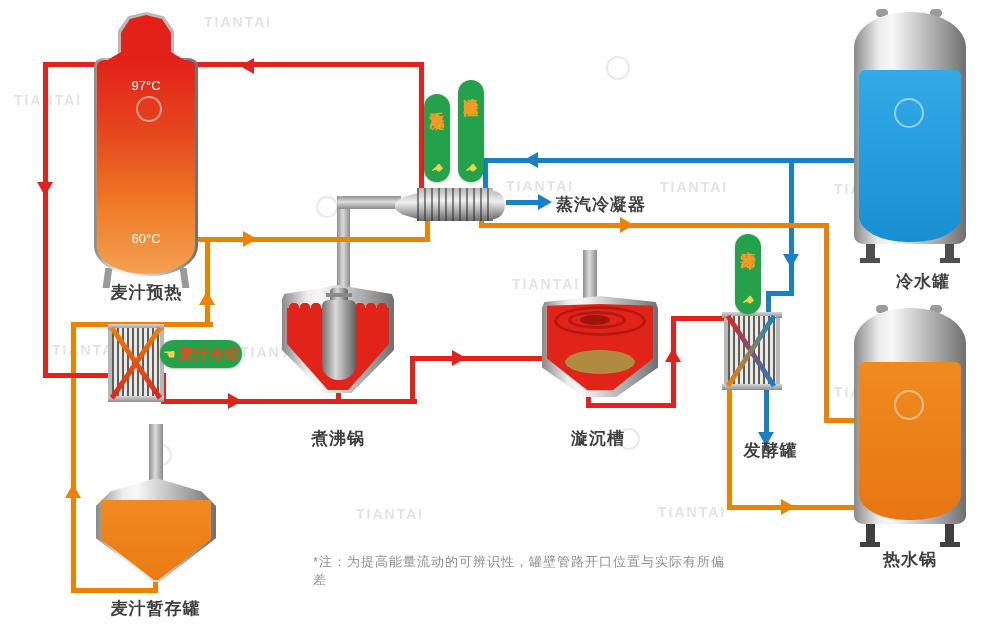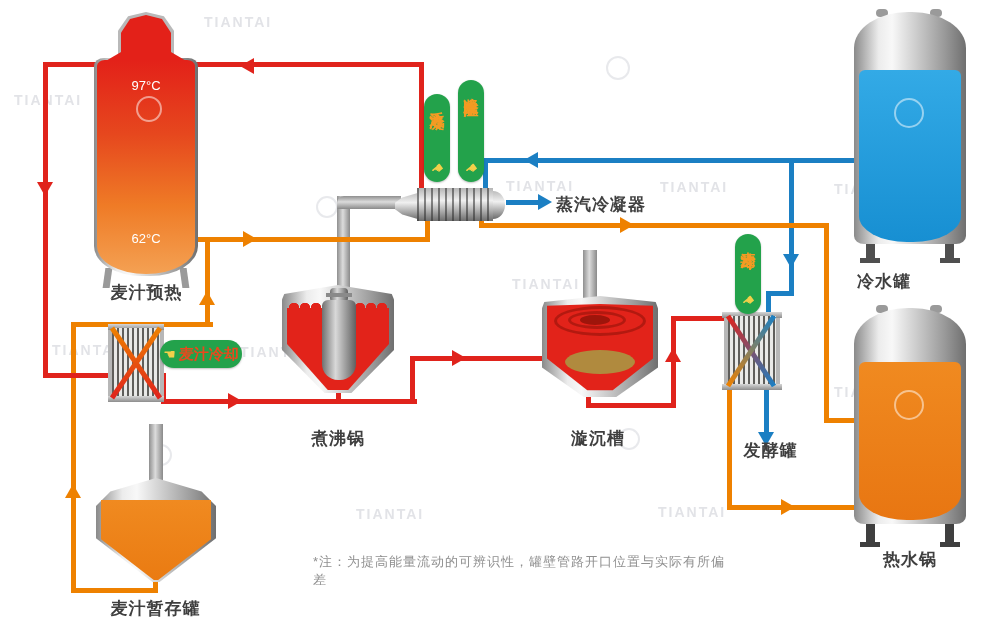--- a/index.html
+++ b/index.html
@@ -117,21 +117,21 @@
   <div class="eq" style="left:94px;top:12px;width:104px;height:300px">
     <div class="part" style="left:24px;top:0;width:56px;height:52px;background:#b9b9b9;clip-path:polygon(0 100%,0 36%,18% 8%,50% 0,82% 8%,100% 36%,100% 100%)"></div>
     <div class="part" style="left:27px;top:3px;width:50px;height:49px;background:#e32119;clip-path:polygon(0 100%,0 36%,18% 8%,50% 0,82% 8%,100% 36%,100% 100%)"></div>
     <div class="part" style="left:10px;top:256px;width:7px;height:20px;background:#9a9a9a;transform:skewX(-8deg)"></div>
     <div class="part" style="left:87px;top:256px;width:7px;height:20px;background:#9a9a9a;transform:skewX(8deg)"></div>
     <div class="part met-h" style="left:0;top:46px;width:104px;height:218px;border-radius:10px 10px 48px 48px/8px 8px 30px 30px"></div>
     <div class="part" style="left:0;top:40px;width:104px;height:14px;background:#e32119;clip-path:polygon(26% 0,74% 0,97% 100%,3% 100%)"></div>
     <div class="part" style="left:3px;top:48px;width:98px;height:214px;border-radius:8px 8px 50px 50px/6px 6px 28px 28px;background:linear-gradient(180deg,#e32119 0%,#e6481e 35%,#ef7b26 68%,#f4a153 100%)"></div>
     <div class="seal" style="left:42px;top:84px;width:26px;height:26px"></div>
     <div class="temp" style="left:0;top:66px;width:104px">97°C</div>
-    <div class="temp" style="left:0;top:219px;width:104px">62°C</div>
+    <div class="temp" style="left:0;top:219px;width:104px">60°C</div>
   </div>
 
   <div class="eq" style="left:395px;top:186px;width:115px;height:40px">
     <div class="part" style="left:0;top:6px;width:26px;height:28px;background:linear-gradient(180deg,#bdbdbd,#f0f0f0 38%,#6d6d6d);clip-path:polygon(100% 0,100% 100%,28% 80%,0 62%,0 38%,28% 20%)"></div>
     <div class="part" style="left:96px;top:5px;width:14px;height:28px;border-radius:0 12px 12px 0/0 14px 14px 0;background:linear-gradient(180deg,#bdbdbd,#f0f0f0 38%,#6d6d6d)"></div>
     <div class="part" style="left:22px;top:2px;width:76px;height:33px;background:repeating-linear-gradient(90deg,rgba(45,45,45,.55) 0 2px,rgba(255,255,255,0) 2px 7px),linear-gradient(180deg,#b5b5b5,#f0f0f0 38%,#6d6d6d)"></div>
   </div>
 
   <div class="eq" style="left:854px;top:12px;width:112px;height:260px">
     <div class="part" style="left:22px;top:-3px;width:12px;height:8px;border-radius:4px;background:#9a9a9a"></div>
@@ -233,21 +233,21 @@
   <div class="badge v" style="left:735px;top:234px;width:26px;height:80px">
     <span class="vtext">麦汁冷却</span>
     <span class="hand" style="transform:rotate(-40deg)">☚</span>
   </div>
   <div class="badge h" style="left:160px;top:340px;width:82px;height:28px;border-radius:14px">
     <span class="hand">☚</span>
     <span>麦汁冷却</span>
   </div>
 
   <div class="lbl" style="left:64px;top:281px;width:165px">麦汁预热</div>
-  <div class="lbl" style="left:828px;top:270px;width:112px">冷水罐</div>
+  <div class="lbl" style="left:867px;top:270px;width:112px">冷水罐</div>
   <div class="lbl" style="left:283px;top:427px;width:110px">煮沸锅</div>
   <div class="lbl" style="left:543px;top:427px;width:110px">漩沉槽</div>
   <div class="lbl" style="left:733px;top:439px;width:75px">发酵罐</div>
   <div class="lbl" style="left:68px;top:597px;width:175px">麦汁暂存罐</div>
   <div class="lbl" style="left:854px;top:548px;width:112px">热水锅</div>
   <div class="drain" style="left:556px;top:193px;width:150px">蒸汽冷凝器</div>
 
   <div class="note" style="left:313px;top:553px;width:420px">*注：为提高能量流动的可辨识性，罐壁管路开口位置与实际有所偏差</div>
 
 </div>

